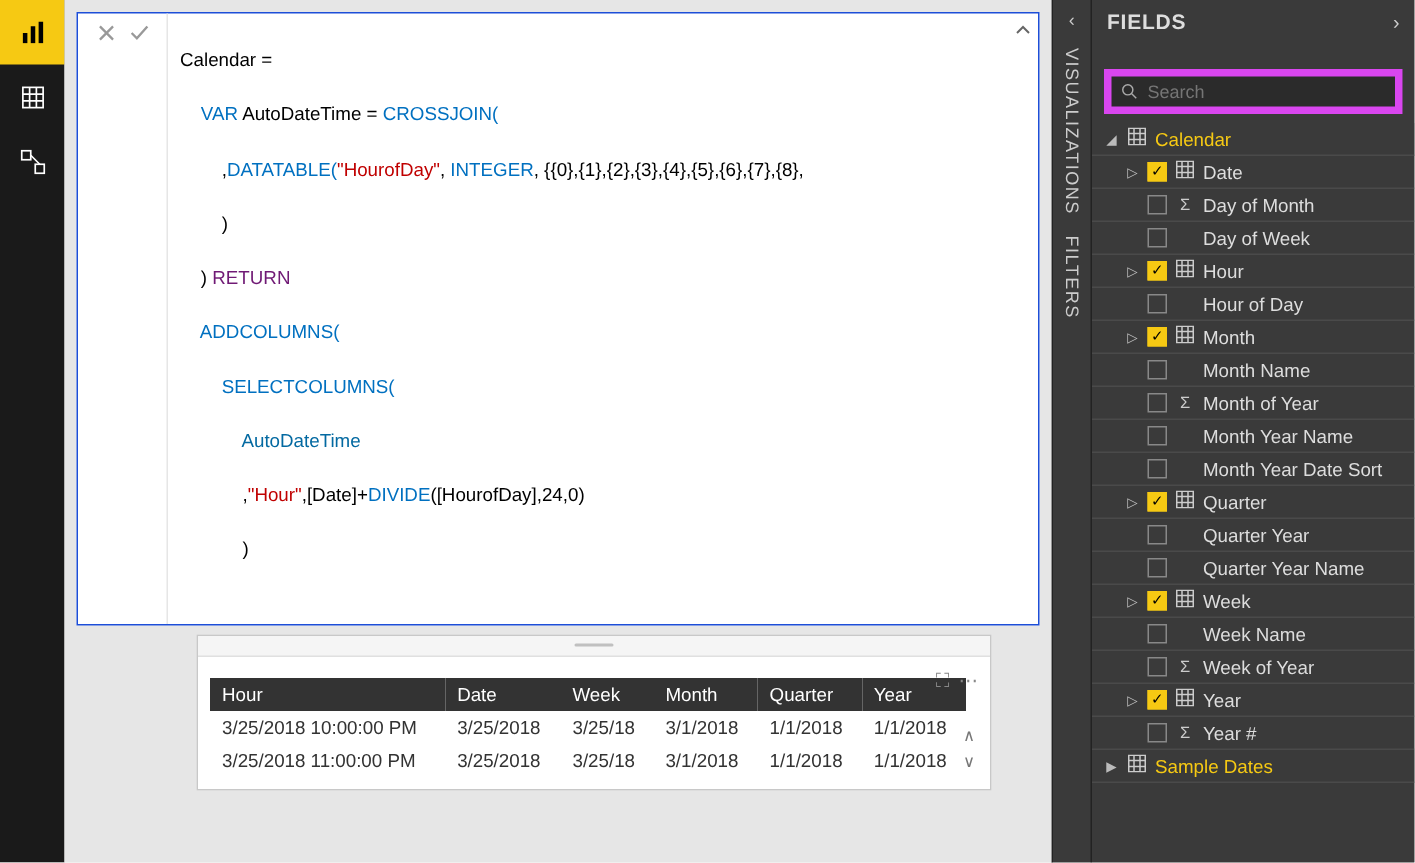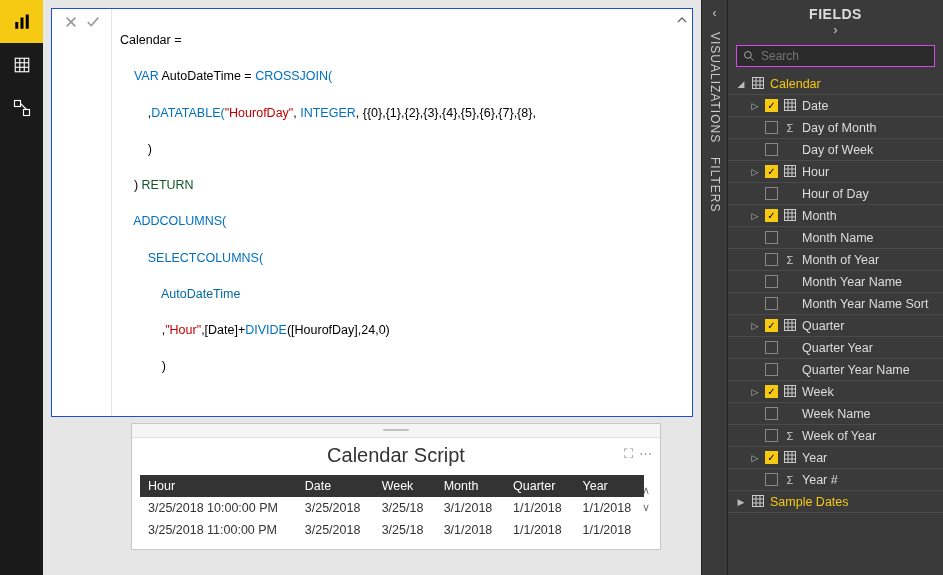--- a/index.html
+++ b/index.html
@@ -18,43 +18,43 @@
 .formula-actions { width: 60px; display: flex; align-items: flex-start; justify-content: center; gap: 8px; padding: 6px 4px; border-right: 1px solid #e6e6e6; }
 .formula-actions svg { width: 14px; height: 14px; }
 .formula-text { flex: 1; padding: 4px 8px; font-family: Consolas, monospace; font-size: 12.5px; line-height: 1.45; white-space: pre; position: relative; }
 .formula-chevron { width: 20px; display: flex; align-items: flex-start; justify-content: center; padding-top: 6px; }
 .code-line { white-space: pre; }
 .kw-var { color: #0070c0; }
 .kw-fn { color: #0070c0; }
 .kw-comment { color: #008000; font-style: italic; }
 .kw-str { color: #c00000; }
 .kw-type { color: #0070c0; }
-.kw-return { color: #14532d; }
+.kw-return { color: #701a75; }
 
 
 .visual-wrap { margin: 0 auto; width: 530px; background: #fff; border: 1px solid #c8c8c8; position: relative; }
 .visual-handle { height: 14px; background: #f5f5f5; border-bottom: 1px solid #e0e0e0; display:flex; justify-content:center; align-items:center;}
 .visual-handle::after{content:"";width:26px;height:2px;background:#c0c0c0;border-radius:1px;}
 .visual-header { text-align: center; font-size: 20px; padding: 6px 0 8px; color: #333; position: relative; }
 .visual-icons { position: absolute; right: 8px; top: 8px; display: flex; gap: 6px; }
 .visual-icons span { color: #888; font-size: 13px; cursor: pointer; }
 .data-table { width: calc(100% - 24px); margin: 0 8px 8px; border-collapse: collapse; font-size: 12.5px; }
 .data-table th { background: #333; color: #fff; text-align: left; padding: 4px 8px; font-weight: 400; }
 .data-table td { padding: 4px 8px; color: #333; border-bottom: 0; }
 .table-scroll { position: absolute; right: 10px; top: 60px; display:flex; flex-direction:column; gap:4px; color:#777; font-size:11px;}
 
 
 .side-panels { display: flex; background: #3a3a3a; }
 .collapsed-panel { width: 26px; background: #3a3a3a; border-left: 1px solid #222; display: flex; flex-direction: column; align-items:center; padding-top:6px;}
 .collapsed-panel .chev { color:#ccc; font-size:12px; margin-bottom:12px;}
 .collapsed-panel .vlabel { writing-mode: vertical-rl; color: #ccc; font-size: 12px; letter-spacing: 1px; margin-bottom:14px;}
 .fields-panel { width: 216px; background: #3a3a3a; border-left:1px solid #222; display:flex; flex-direction:column;}
-.fields-head { display:flex; align-items:center; justify-content:space-between; padding:6px 10px 8px; color:#ddd;flex-direction:column; }
+.fields-head { display:flex; align-items:center; justify-content:space-between; padding:6px 10px 24px; color:#ddd; }
 .fields-head .title { font-size:14px; font-weight:600; letter-spacing:0.5px;}
-.fields-search { margin: 0 8px 6px; background:#2b2b2b; border:1px solid #d946ef; display:flex; align-items:center; padding:3px 6px; gap:6px;}
+.fields-search { margin: 0 8px 6px; background:#2b2b2b; border:5px solid #d946ef; display:flex; align-items:center; padding:3px 6px; gap:6px;}
 .fields-search input { background:transparent; border:0; outline:0; color:#ccc; font-size:12px; flex:1;}
 .fields-tree { flex:1; overflow:auto;}
 .tree-row { display:flex; align-items:center; gap:5px; padding:2px 8px; color:#ddd; font-size:12.5px; border-bottom:1px solid #4a4a4a; height:22px;}
 .tree-row.table-row-hdr { background:#3a3a3a; color:#f6c913; font-weight:400;}
 .tree-row .exp { width:10px; color:#bbb; font-size:9px; text-align:center;}
 .tree-row .cb { width:13px; height:13px; border:1px solid #888; display:flex; align-items:center; justify-content:center; background:transparent;}
 .tree-row .cb.checked { background:#f6c913; border-color:#f6c913; color:#000; font-size:10px; line-height:1;}
 .tree-row .ico { width:14px; text-align:center; color:#ccc; font-size:11px;}
 .tree-row .ico.sigma::before{content:"Σ";}
 .tree-row .lbl { flex:1; white-space:nowrap; overflow:hidden; text-overflow:ellipsis;}
@@ -119,21 +119,20 @@
     <div class="formula-chevron">
       <svg width="10" height="10" viewBox="0 0 10 10">
           <polyline points="1,7 5,3 9,7" fill="none" stroke="#666" stroke-width="1.3"></polyline>
         </svg>
     </div>
   </div>
 
   <div class="visual-wrap" style="margin-left:80px;">
     <div class="visual-handle"></div>
     <div class="visual-header">
-      <span>Calendar Script</span>
       <div class="visual-icons">
         <span>⛶</span>
         <span>⋯</span>
       </div>
     </div>
     <table class="data-table">
       <thead>
           <tr>
         <th>Hour</th>
         <th>Date</th>
@@ -269,21 +268,21 @@
         <div class="tree-row indent1">
           <span class="exp"></span>
           <span class="cb"></span>
           <span class="ico"></span>
           <span class="lbl">Month Year Name</span>
         </div>
         <div class="tree-row indent1">
           <span class="exp"></span>
           <span class="cb"></span>
           <span class="ico"></span>
-          <span class="lbl">Month Year Name Sort</span>
+          <span class="lbl">Month Year Date Sort</span>
         </div>
         <div class="tree-row indent1">
           <span class="exp">▷</span>
           <span class="cb checked">✓</span>
           <span class="ico"><svg class="tbl-ico" viewBox="0 0 12 12">
               <rect x="0.5" y="0.5" width="11" height="11" fill="none" stroke="#ccc"></rect>
               <line x1="0.5" y1="4" x2="11.5" y2="4" stroke="#ccc"></line>
               <line x1="0.5" y1="8" x2="11.5" y2="8" stroke="#ccc"></line>
               <line x1="4" y1="0.5" x2="4" y2="11.5" stroke="#ccc"></line>
               <line x1="8" y1="0.5" x2="8" y2="11.5" stroke="#ccc"></line>

